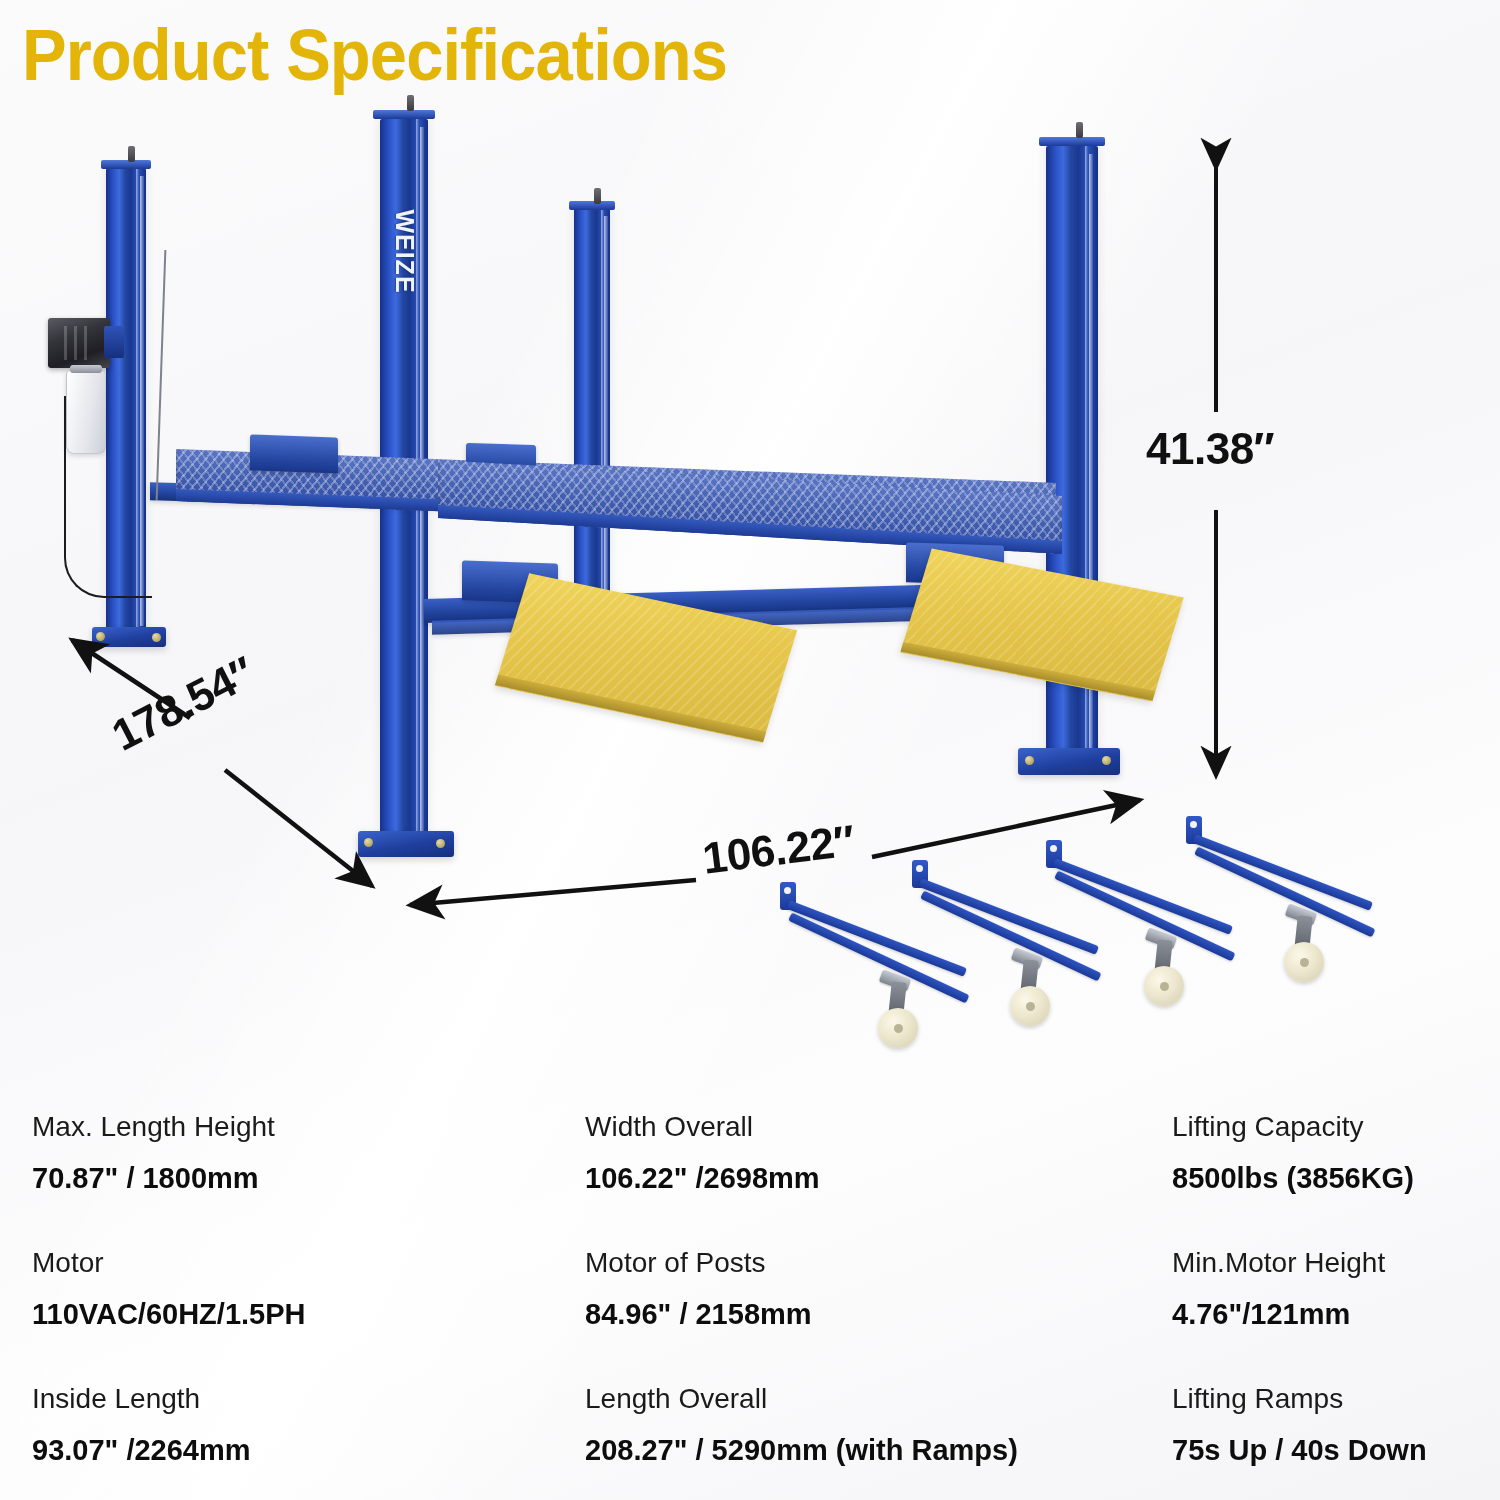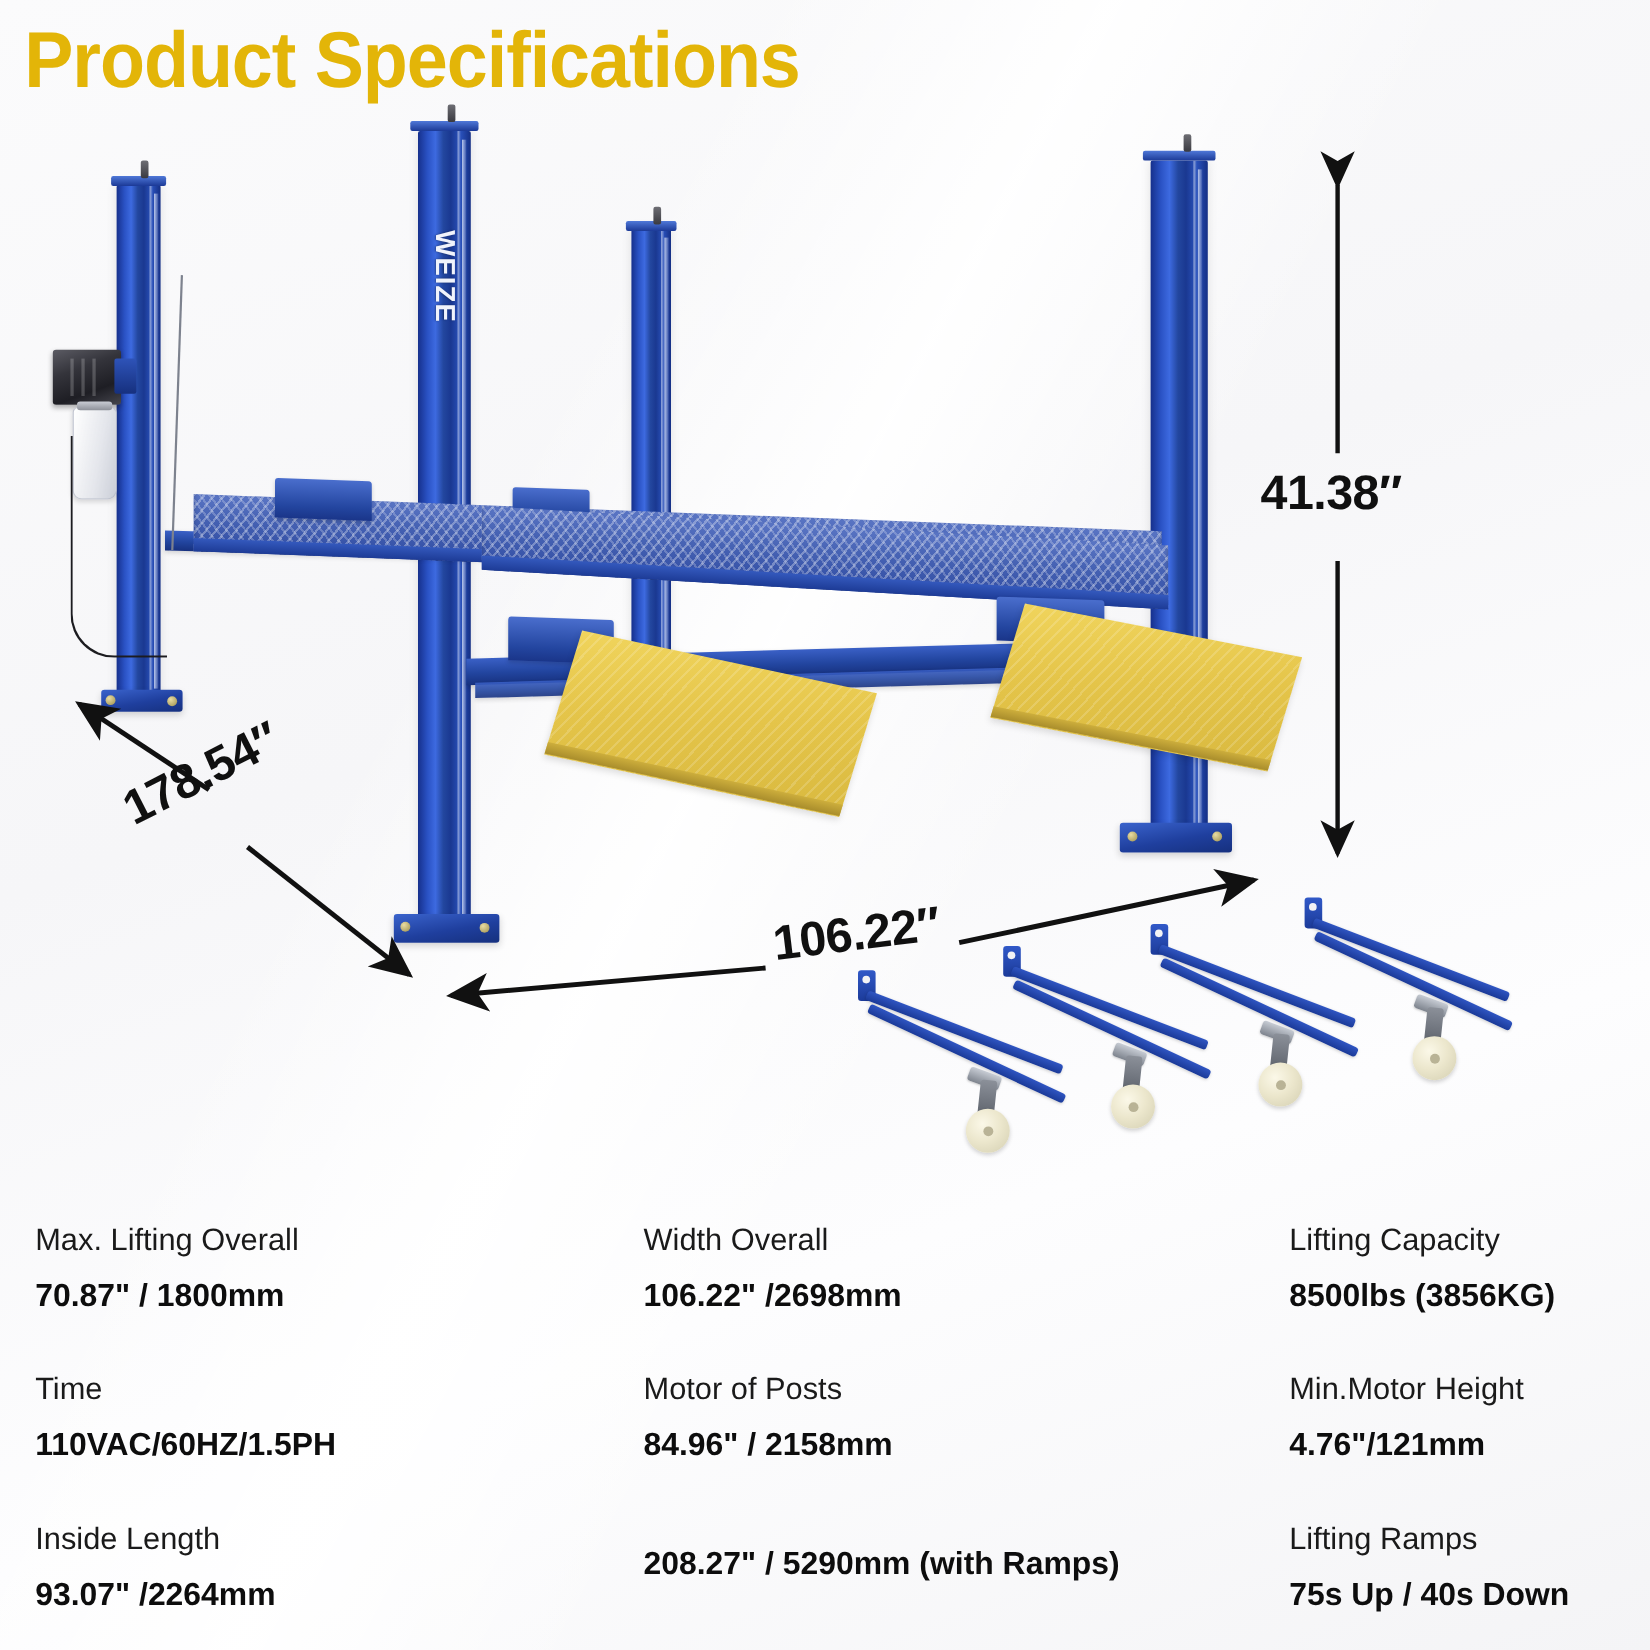--- a/index.html
+++ b/index.html
@@ -360,43 +360,44 @@
 <div class="dimlabel" style="left:1146px;top:424px;font-size:44px;">41.38″</div>
 
 <div class="dimlabel" style="left:104px;top:716px;font-size:44px;transform:rotate(-27deg);transform-origin:left top;">178.54″</div>
 
 <div class="dimlabel" style="left:700px;top:834px;font-size:44px;transform:rotate(-7deg);transform-origin:left top;">106.22″</div>
 
 <div id="specs">
 
   <div class="spec-col" style="left:32px;width:520px;">
     <div class="spec-item" style="top:8px;">
-      <div class="spec-label">Max. Lifting Overall</div>
+      <div class="spec-label">Max. Length Height</div>
       <div class="spec-value">70.87" / 1800mm</div>
     </div>
     <div class="spec-item" style="top:144px;">
-      <div class="spec-label">Time</div>
+      <div class="spec-label">Motor</div>
       <div class="spec-value">110VAC/60HZ/1.5PH</div>
     </div>
     <div class="spec-item" style="top:280px;">
       <div class="spec-label">Inside Length</div>
       <div class="spec-value">93.07" /2264mm</div>
     </div>
   </div>
 
   <div class="spec-col" style="left:585px;width:560px;">
     <div class="spec-item" style="top:8px;">
       <div class="spec-label">Width Overall</div>
       <div class="spec-value">106.22" /2698mm</div>
     </div>
     <div class="spec-item" style="top:144px;">
       <div class="spec-label">Motor of Posts</div>
       <div class="spec-value">84.96" / 2158mm</div>
     </div>
     <div class="spec-item" style="top:280px;">
+      <div class="spec-label">Length Overall</div>
       <div class="spec-value">208.27" / 5290mm (with Ramps)</div>
     </div>
   </div>
 
   <div class="spec-col" style="left:1172px;width:330px;">
     <div class="spec-item" style="top:8px;">
       <div class="spec-label">Lifting Capacity</div>
       <div class="spec-value">8500lbs  (3856KG)</div>
     </div>
     <div class="spec-item" style="top:144px;">

